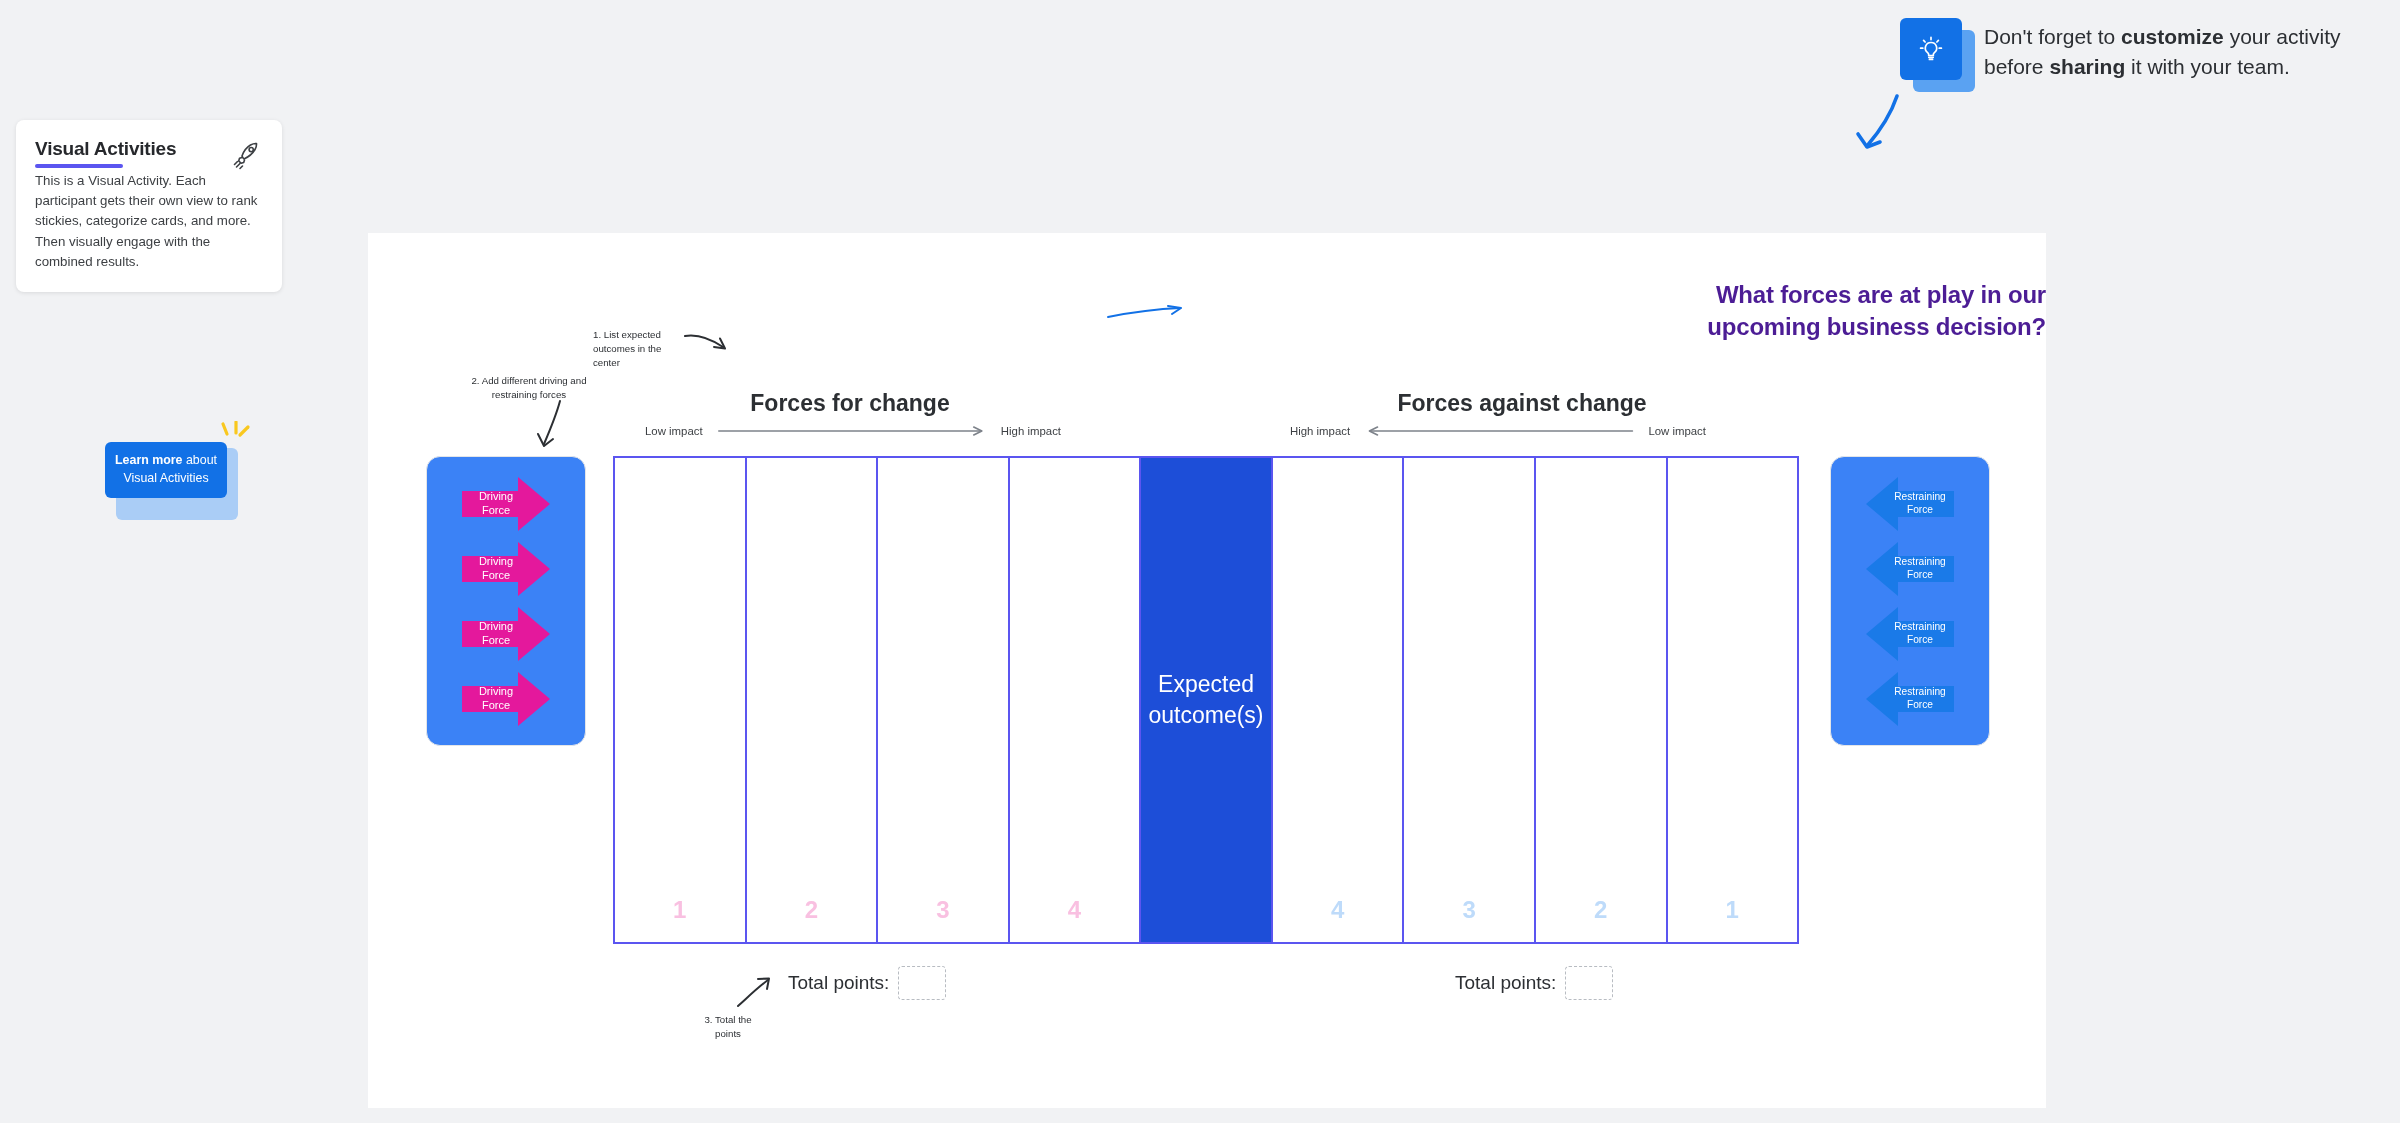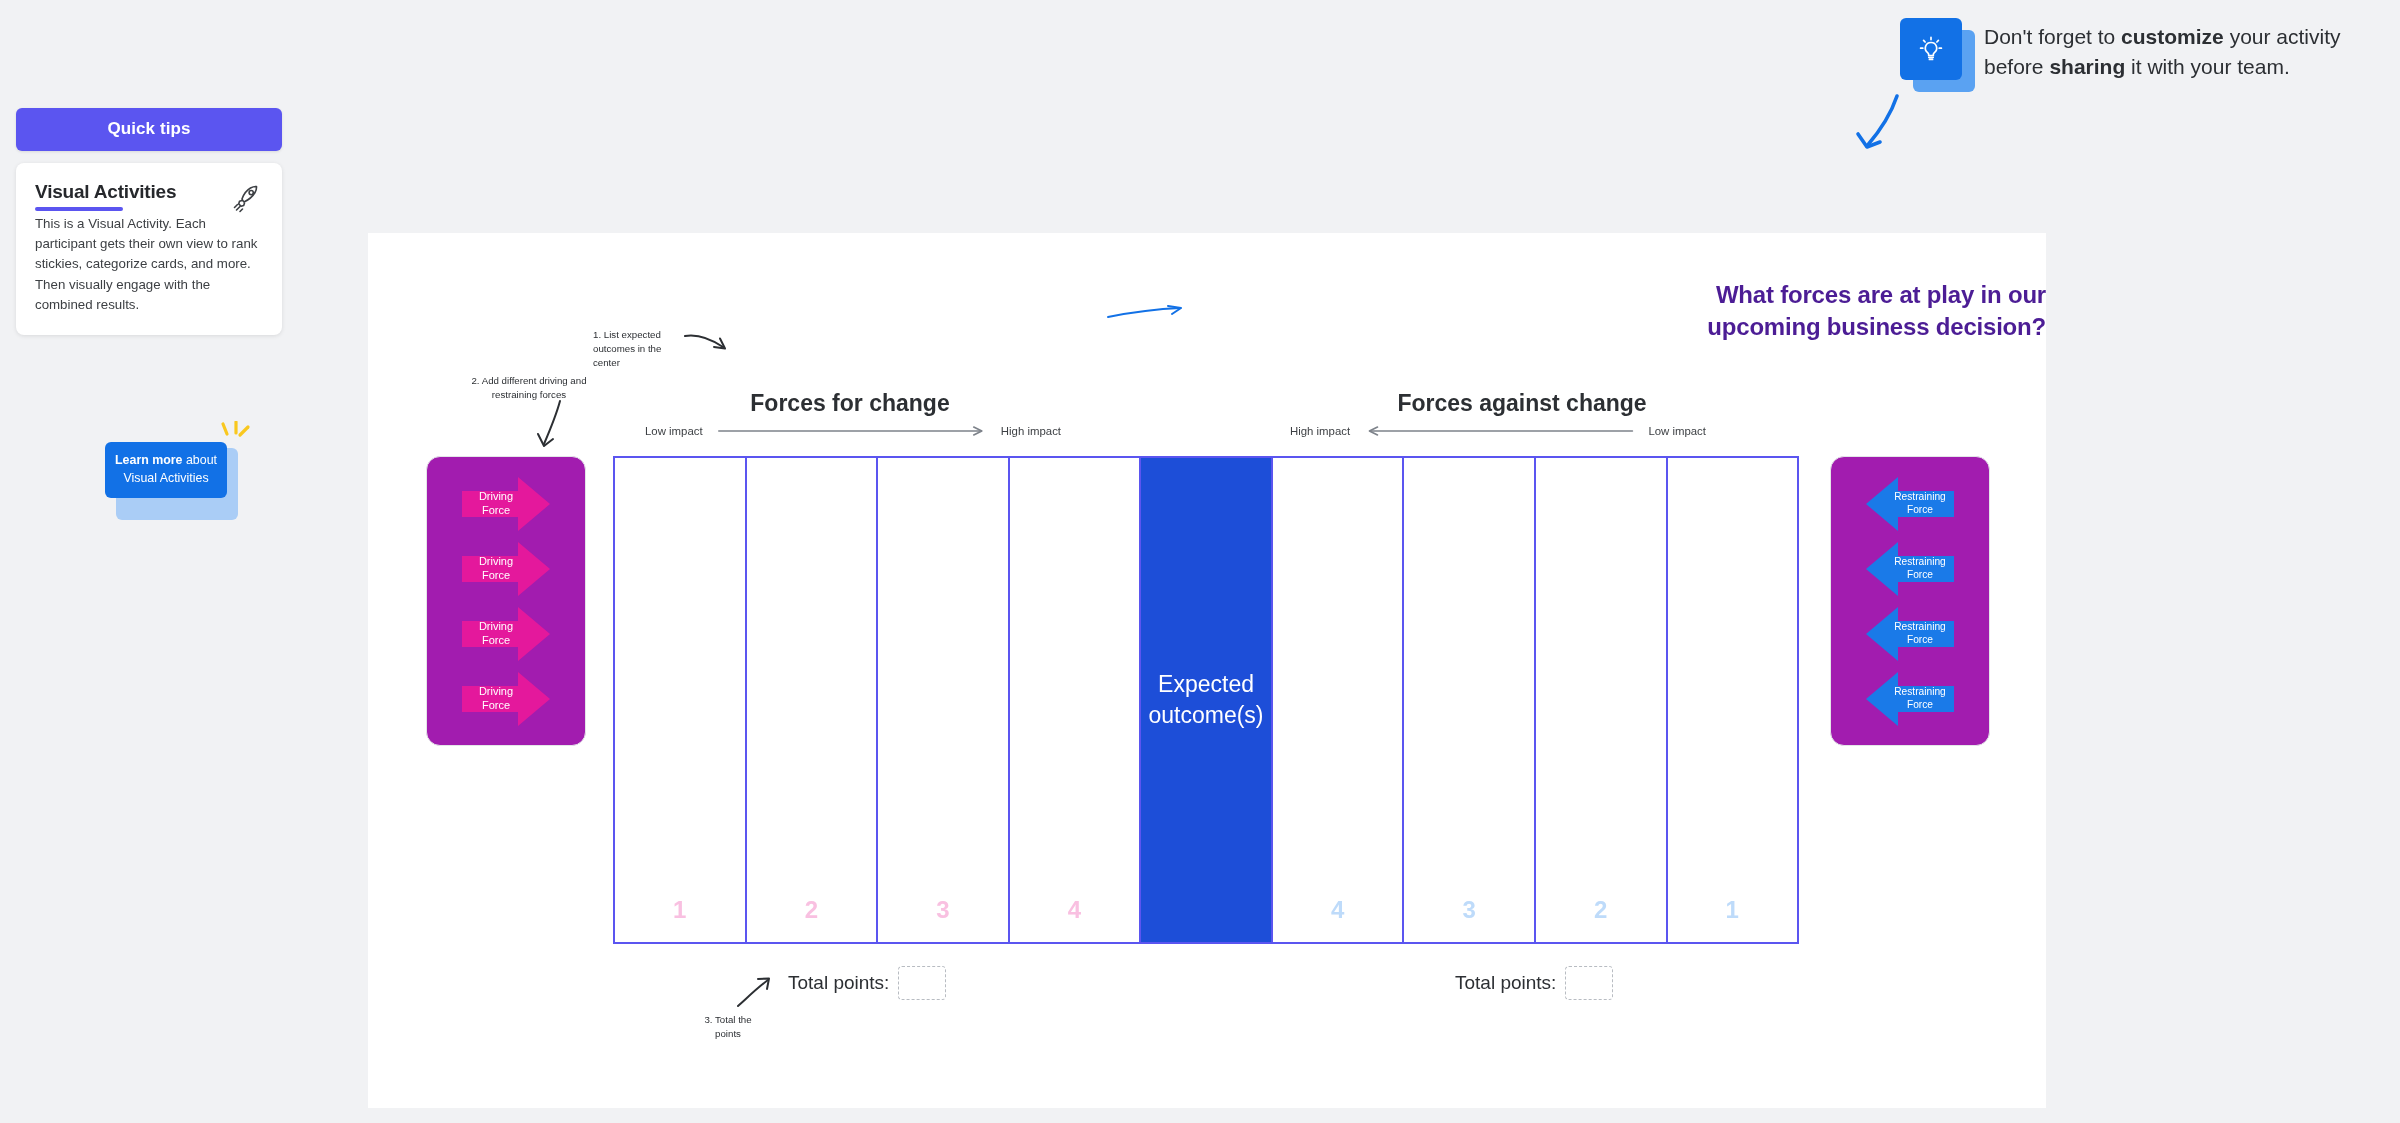--- a/index.html
+++ b/index.html
@@ -103,21 +103,21 @@
   .num-blue { color: #bedbfa; }
   #center-label {
     position: absolute; left: 0; top: 0; width: 100%; height: 100%;
     display: flex; align-items: center; justify-content: center;
     text-align: center; color: #fff; font-size: 23px; line-height: 1.35;
   }
 
   
   .tray {
     position: absolute; top: 456px; width: 160px; height: 290px;
-    border: 1.5px solid #e3e5e8; border-radius: 14px; background: #a21caf;
+    border: 1.5px solid #e3e5e8; border-radius: 14px; background: #3b82f6;
     display: flex; flex-direction: column; align-items: center;
     justify-content: space-around; padding: 14px 0;
   }
   #tray-left { left: 426px; }
   #tray-right { left: 1830px; }
   .force-card { width: 88px; height: 58px; position: relative; }
   .force-card svg { position: absolute; inset: 0; width: 100%; height: 100%; }
   .force-text {
     position: absolute; inset: 0; display: flex; align-items: center; justify-content: center;
     color: #fff; font-size: 11px; line-height: 1.25; text-align: center;
@@ -129,21 +129,20 @@
   .total-row { position: absolute; top: 966px; display: flex; align-items: center; gap: 9px; }
   #total-left { left: 788px; }
   #total-right { left: 1455px; }
   .total-label { font-size: 19px; color: #2c2f33; }
   .total-box { width: 48px; height: 34px; border: 1.6px dashed #b8bcc2; border-radius: 4px; background: #fff; }
 </style>
 </head>
 <body>
 
 <div id="quick-tips-panel">
-  <div id="quick-tips-header">Quick tips</div>
   <div id="tips-card">
     <div id="tips-card-title-wrap">
       <div>
         <div id="tips-card-title">Visual Activities</div>
         <div id="tips-title-underline"></div>
       </div>
       <svg id="rocket-icon" viewBox="0 0 32 32" fill="none" stroke="#3d4044" stroke-width="1.6" stroke-linecap="round" stroke-linejoin="round">
         <path d="M13 20c-1.5-1.5-2-3-2-3s2.5-7.5 8.5-11c3-1.7 6-1.5 6-1.5s.2 3-1.5 6C20.5 16.5 13 20 13 20z"></path>
         <circle cx="20.2" cy="10.6" r="2.1"></circle>
         <path d="M11 18.5l-2.5.8-.8 2.6 2.4 2.4 2.6-.8.8-2.5"></path>

